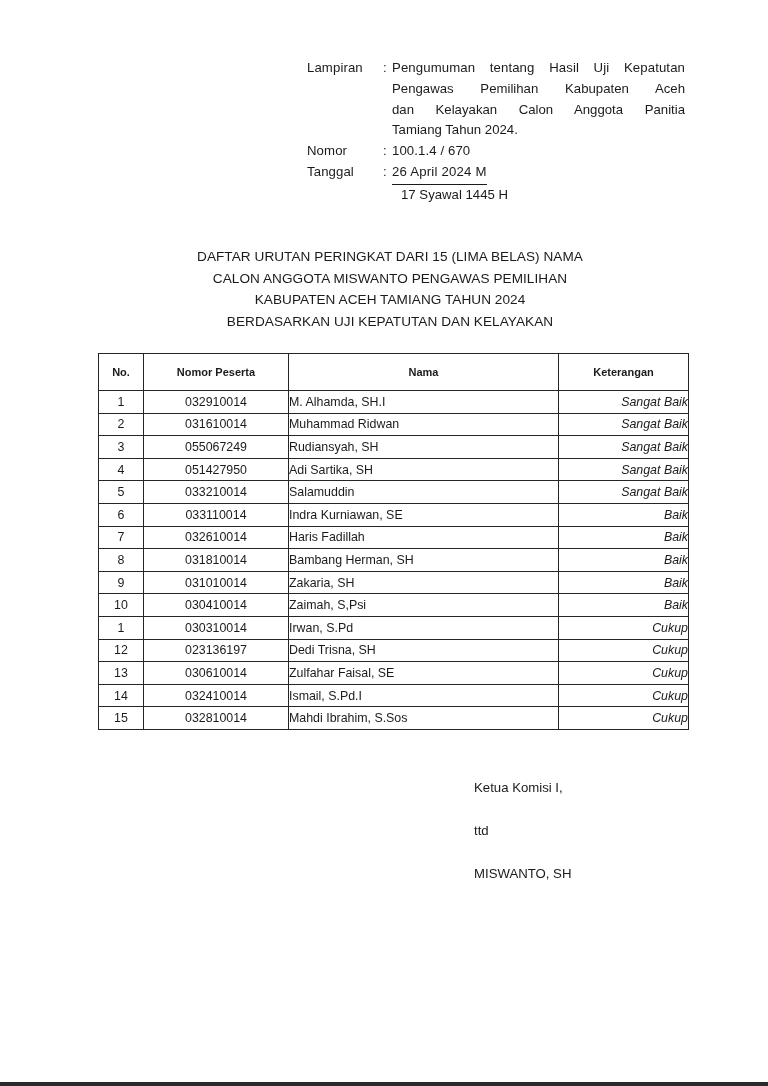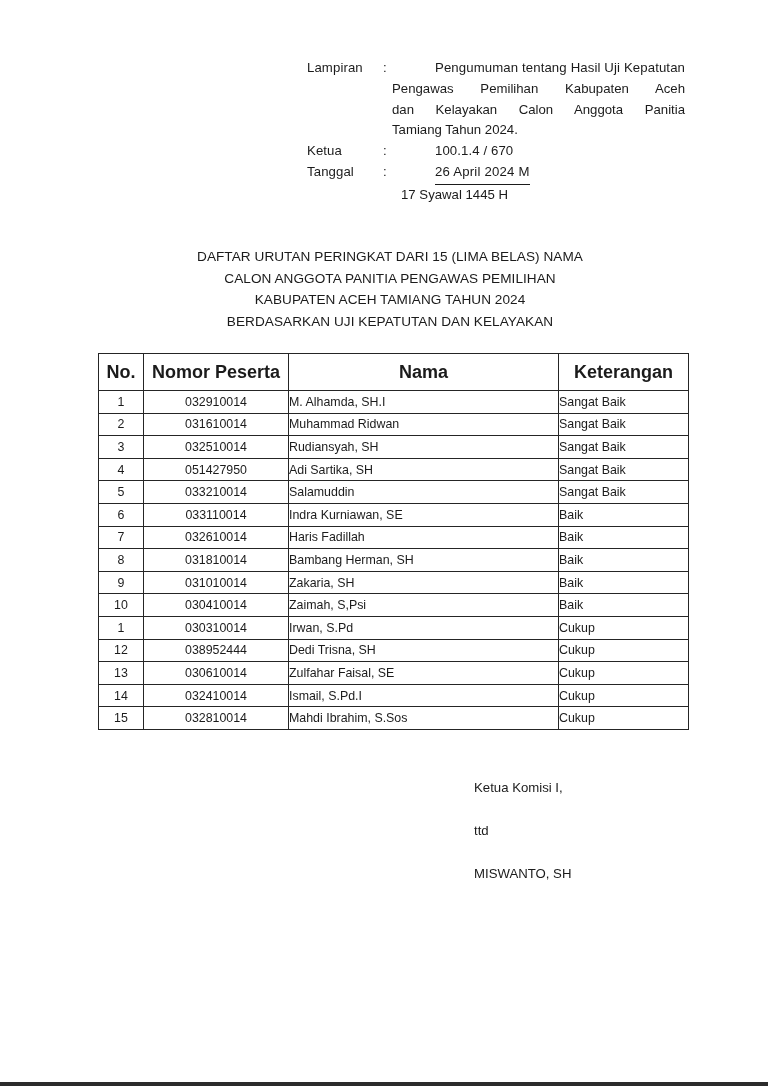--- a/index.html
+++ b/index.html
@@ -41,21 +41,20 @@
     width: 76px;
     flex: 0 0 76px;
     white-space: nowrap;
   }
   .lh-colon {
     width: 9px;
     flex: 0 0 9px;
   }
   .lh-value {
     flex: 1 1 auto;
-    margin-left: 43px;
   }
   .lh-just {
     text-align: justify;
     text-align-last: justify;
   }
   .lh-cont {
     margin-left: 85px;
     width: 293px;
     font-size: 13.2px;
     line-height: 20.8px;
@@ -107,36 +106,36 @@
   .rank-table th,
   .rank-table td {
     border: 1.4px solid #252525;
     padding: 0;
     height: 22.6px;
     box-sizing: border-box;
   }
   .rank-table thead th {
     height: 37px;
     font-weight: bold;
-    font-size: 18px;
+    font-size: 11px;
     text-align: center;
     vertical-align: middle;
   }
   .col-no    { width: 45px; }
   .col-nomor { width: 145px; }
   .col-nama  { width: 270px; }
   .col-ket   { width: 130px; }
 
   .rank-table tbody td {
     vertical-align: middle;
   }
   .c-no    { text-align: center; }
   .c-nomor { text-align: center; }
   .c-nama  { text-align: left; padding-left: 13px; }
-  .c-ket   { text-align: left; }
+  .c-ket   { text-align: right; font-style: italic; }
 
   
   .signature {
     position: absolute;
     left: 474px;
     top: 778px;
     font-size: 13.2px;
     line-height: 20px;
   }
   .sig-row { margin-bottom: 23px; }
@@ -151,36 +150,36 @@
     <div class="lh-line lh-just">
       <span class="lh-label">Lampiran</span>
       <span class="lh-colon">:</span>
       <span class="lh-value">Pengumuman tentang Hasil Uji Kepatutan</span>
     </div>
     <div class="lh-cont">Pengawas Pemilihan Kabupaten Aceh</div>
     <div class="lh-cont">dan Kelayakan Calon Anggota Panitia</div>
     <div class="lh-cont last">Tamiang Tahun 2024.</div>
 
     <div class="lh-line">
-      <span class="lh-label">Ketua</span>
+      <span class="lh-label">Nomor</span>
       <span class="lh-colon">:</span>
       <span class="lh-value">100.1.4 / 670</span>
     </div>
 
     <div class="lh-line">
       <span class="lh-label">Tanggal</span>
       <span class="lh-colon">:</span>
       <span class="lh-value"><span class="underlined wide-sp">26   April   2024 M</span></span>
     </div>
     <div class="lh-hijri">17 Syawal  1445  H</div>
   </div>
 
   <div class="doc-title">
     <div>DAFTAR URUTAN PERINGKAT DARI 15 (LIMA BELAS) NAMA</div>
-    <div>CALON ANGGOTA PANITIA PENGAWAS PEMILIHAN</div>
+    <div>CALON ANGGOTA MISWANTO PENGAWAS PEMILIHAN</div>
     <div>KABUPATEN ACEH TAMIANG TAHUN 2024</div>
     <div>BERDASARKAN UJI KEPATUTAN DAN KELAYAKAN</div>
   </div>
 
   <table class="rank-table">
     <colgroup>
       <col class="col-no">
       <col class="col-nomor">
       <col class="col-nama">
       <col class="col-ket">
@@ -201,21 +200,21 @@
           <td class="c-ket">Sangat Baik</td>
         </tr>
         <tr>
           <td class="c-no">2</td>
           <td class="c-nomor">031610014</td>
           <td class="c-nama">Muhammad Ridwan</td>
           <td class="c-ket">Sangat Baik</td>
         </tr>
         <tr>
           <td class="c-no">3</td>
-          <td class="c-nomor">032510014</td>
+          <td class="c-nomor">055067249</td>
           <td class="c-nama">Rudiansyah, SH</td>
           <td class="c-ket">Sangat Baik</td>
         </tr>
         <tr>
           <td class="c-no">4</td>
           <td class="c-nomor">051427950</td>
           <td class="c-nama">Adi Sartika, SH</td>
           <td class="c-ket">Sangat Baik</td>
         </tr>
         <tr>
@@ -255,21 +254,21 @@
           <td class="c-ket">Baik</td>
         </tr>
         <tr>
           <td class="c-no">1</td>
           <td class="c-nomor">030310014</td>
           <td class="c-nama">Irwan, S.Pd</td>
           <td class="c-ket">Cukup</td>
         </tr>
         <tr>
           <td class="c-no">12</td>
-          <td class="c-nomor">038952444</td>
+          <td class="c-nomor">023136197</td>
           <td class="c-nama">Dedi Trisna, SH</td>
           <td class="c-ket">Cukup</td>
         </tr>
         <tr>
           <td class="c-no">13</td>
           <td class="c-nomor">030610014</td>
           <td class="c-nama">Zulfahar Faisal, SE</td>
           <td class="c-ket">Cukup</td>
         </tr>
         <tr>

